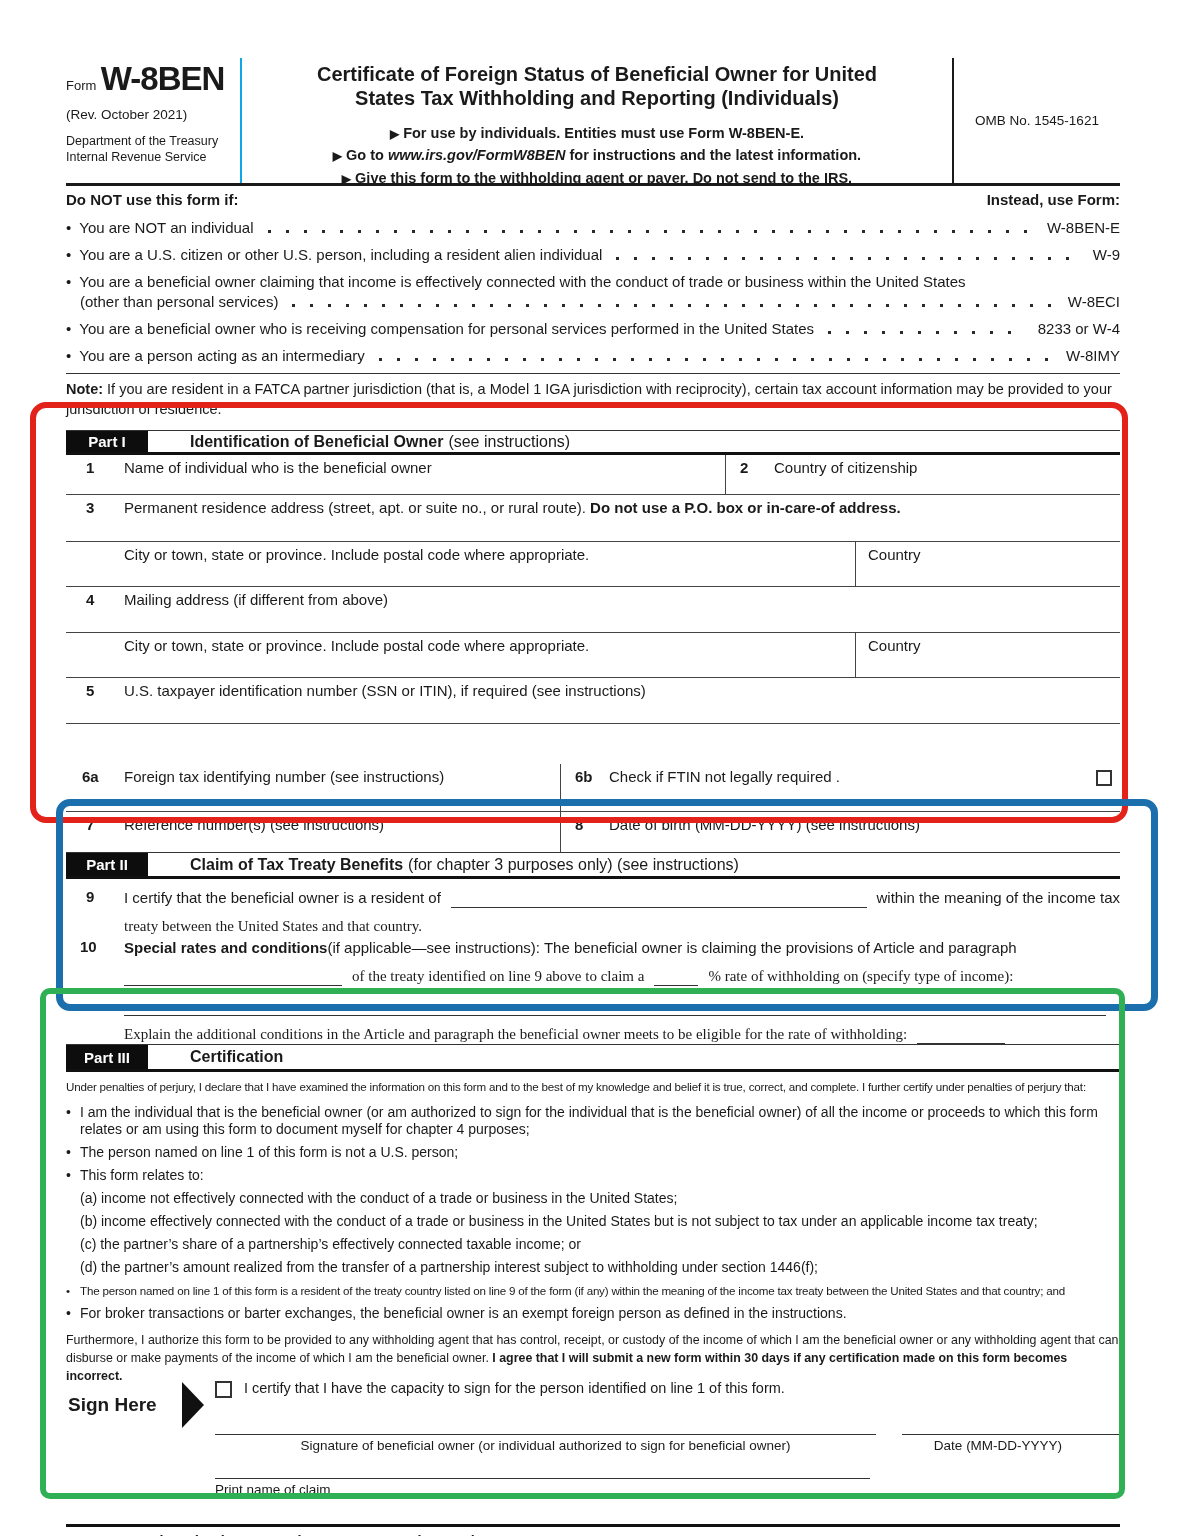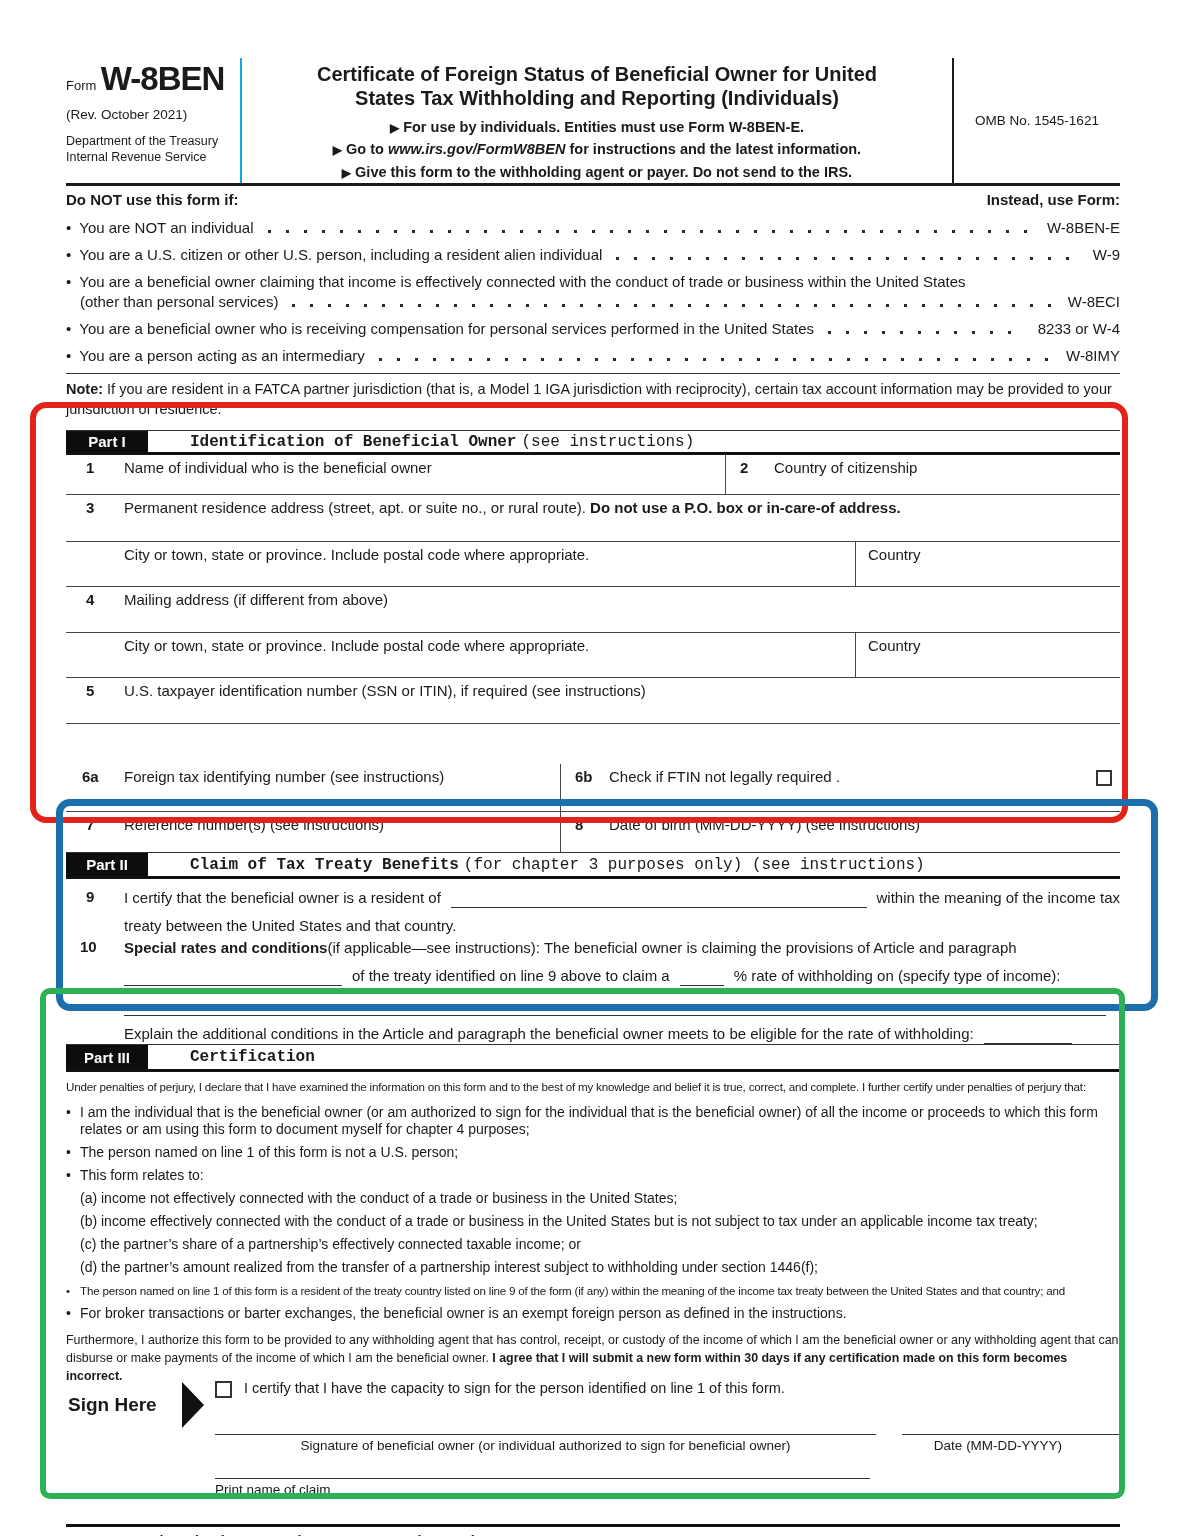--- a/index.html
+++ b/index.html
@@ -13,21 +13,21 @@
 
   
   .hdr { display:flex; align-items:stretch; border-bottom:3px solid #1a1a1a; height:128px; }
   .hdr-left { width:176px; border-right:2px solid #0ea5e9; padding:2px 6px 0 0; }
   .form-word { font-size:13px; }
   .form-num-big { font-size:33px; font-weight:bold; letter-spacing:-1px; }
   .rev { font-size:13.5px; margin-top:9px; }
   .dept { font-size:12.5px; margin-top:12px; line-height:1.25; }
   .hdr-center { flex:1; text-align:center; padding:4px 8px 0; }
   .hdr-title { font-size:20px; font-weight:bold; line-height:1.2; }
-  .hdr-bullets { margin-top:6px; font-size:14.5px; font-weight:bold; line-height:1.55; }
+  .hdr-bullets { margin-top:12px; font-size:14.5px; font-weight:bold; line-height:1.55; }
   .arrow-glyph { font-size:12px; margin-right:4px; }
   .hdr-right { width:168px; border-left:2px solid #1a1a1a; display:flex; align-items:center; justify-content:center; font-size:13.5px; }
   .it { font-style:italic; }
 
   
   .dnu { padding-top:5px; border-bottom:1px solid #333; padding-bottom:7px; }
   .dnu-head { display:flex; justify-content:space-between; font-weight:bold; font-size:15px; height:20px; }
   .dnu-item { display:flex; align-items:flex-end; font-size:15px; margin-top:7px; line-height:20px; }
   .dnu-item .txt { white-space:nowrap; }
   .bullet-mark { margin-right:8px; }
@@ -40,21 +40,21 @@
   
   .note { padding:6px 0 8px; font-size:14.5px; line-height:1.35; height:56px; }
 
   
   .part-bar { display:flex; align-items:stretch; border-top:1px solid #333; border-bottom:3px solid #111; }
   .part-bar.h1 { height:25px; }
   .part-bar.h2 { height:27px; }
   .part-bar.h3 { height:28px; }
   .part-label { background:#0d0d0d; color:#fff; font-weight:bold; font-size:15px; width:82px;
                 display:flex; align-items:center; justify-content:center; }
-  .part-title { font-size:16px; font-weight:bold; padding-left:42px; display:flex; align-items:center;font-family:Liberation Mono, monospace; }
+  .part-title { font-size:16px; font-weight:bold; padding-left:42px; display:flex; align-items:center; }
   .part-title .norm { font-weight:normal; margin-left:5px; }
 
   
   .row { display:flex; border-bottom:1px solid #444; }
   .numcol { width:58px; padding:4px 0 0 20px; font-weight:bold; font-size:15px; flex:none; }
   .lbl { padding-top:4px; font-size:15px; }
   .cell { display:flex; }
   .r-h40 { height:40px; } .r-h47 { height:47px; } .r-h45 { height:45px; }
   .r-h46 { height:46px; } .r-h48 { height:48px;margin-top:40px; } .r-h40b { height:40px; border-bottom:none; }
   .vdiv { border-left:1px solid #444; }
@@ -67,21 +67,21 @@
   .cell6b { display:flex; align-items:flex-start; }
   .cell6b .leader { margin:0 10px 5px 12px; }
 
   
   .p2 { padding-top:9px; font-size:15px; height:165px; }
   .p2row { display:flex; }
   .p2 .numcol { padding-top:0; }
   .p2line { display:flex; align-items:flex-end; height:20px; line-height:20px; white-space:nowrap; }
   .blank { display:inline-block; border-bottom:1.5px solid #333; height:16px; }
   .bl-grow { flex:1; margin:0 10px; border-bottom:1.5px solid #333; height:16px; }
-  .mt8{margin-top:8px;} .mt2{margin-top:2px;} .mt10{margin-top:10px;}
+  .mt8{margin-top:8px;font-family:Liberation Serif, serif;} .mt2{margin-top:2px;} .mt10{margin-top:10px;}
 
   
   .p3 { padding-top:6px; height:304px; }
   .p3-intro { font-size:11.6px; letter-spacing:-0.2px; white-space:nowrap; overflow:hidden; height:18px; line-height:18px; }
   .p3b { display:flex; font-size:14px; line-height:17px; }
   .p3b .bullet-mark { width:14px; flex:none; margin:0; }
   .p3b.mtA { margin-top:8px; } .p3b.mtB { margin-top:6px; }
   .p3sub { padding-left:14px; font-size:14px; line-height:17px; margin-top:6px; }
   .p3b.small { font-size:11.6px; letter-spacing:-0.2px; white-space:nowrap; overflow:hidden; line-height:16px; margin-top:7px; }
   .furth { margin-top:9px; font-size:12.4px; line-height:18px; }

